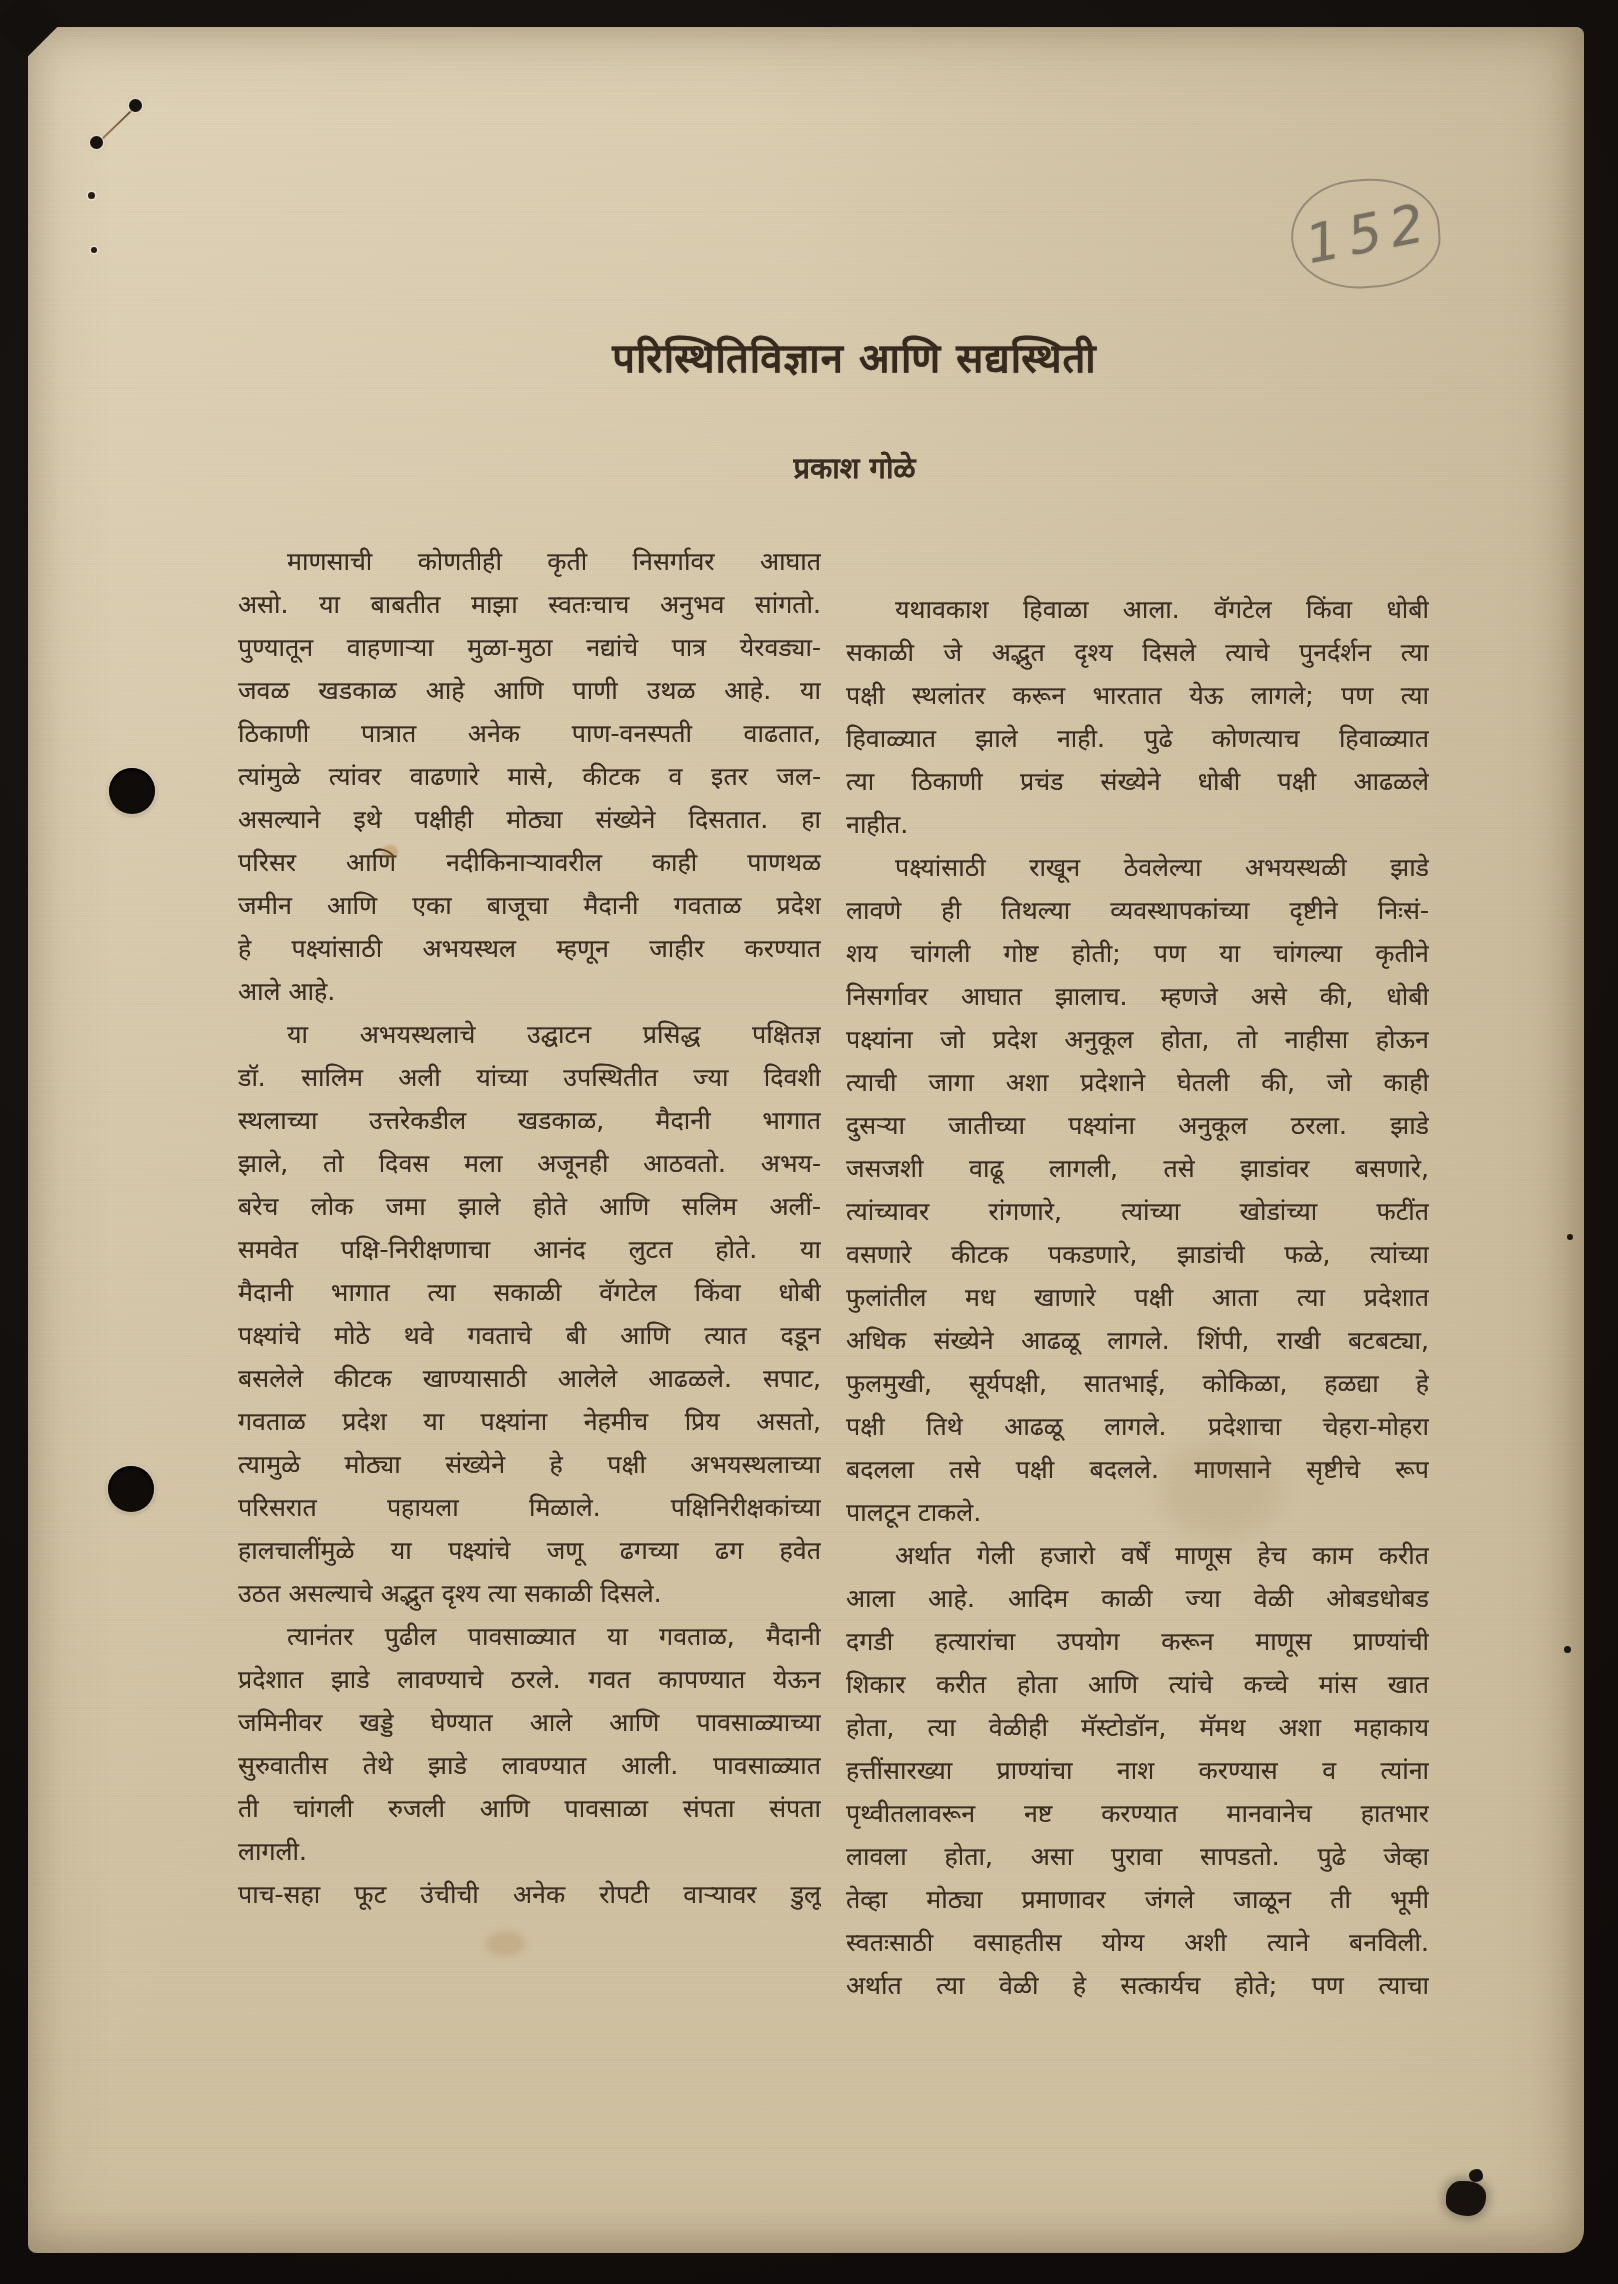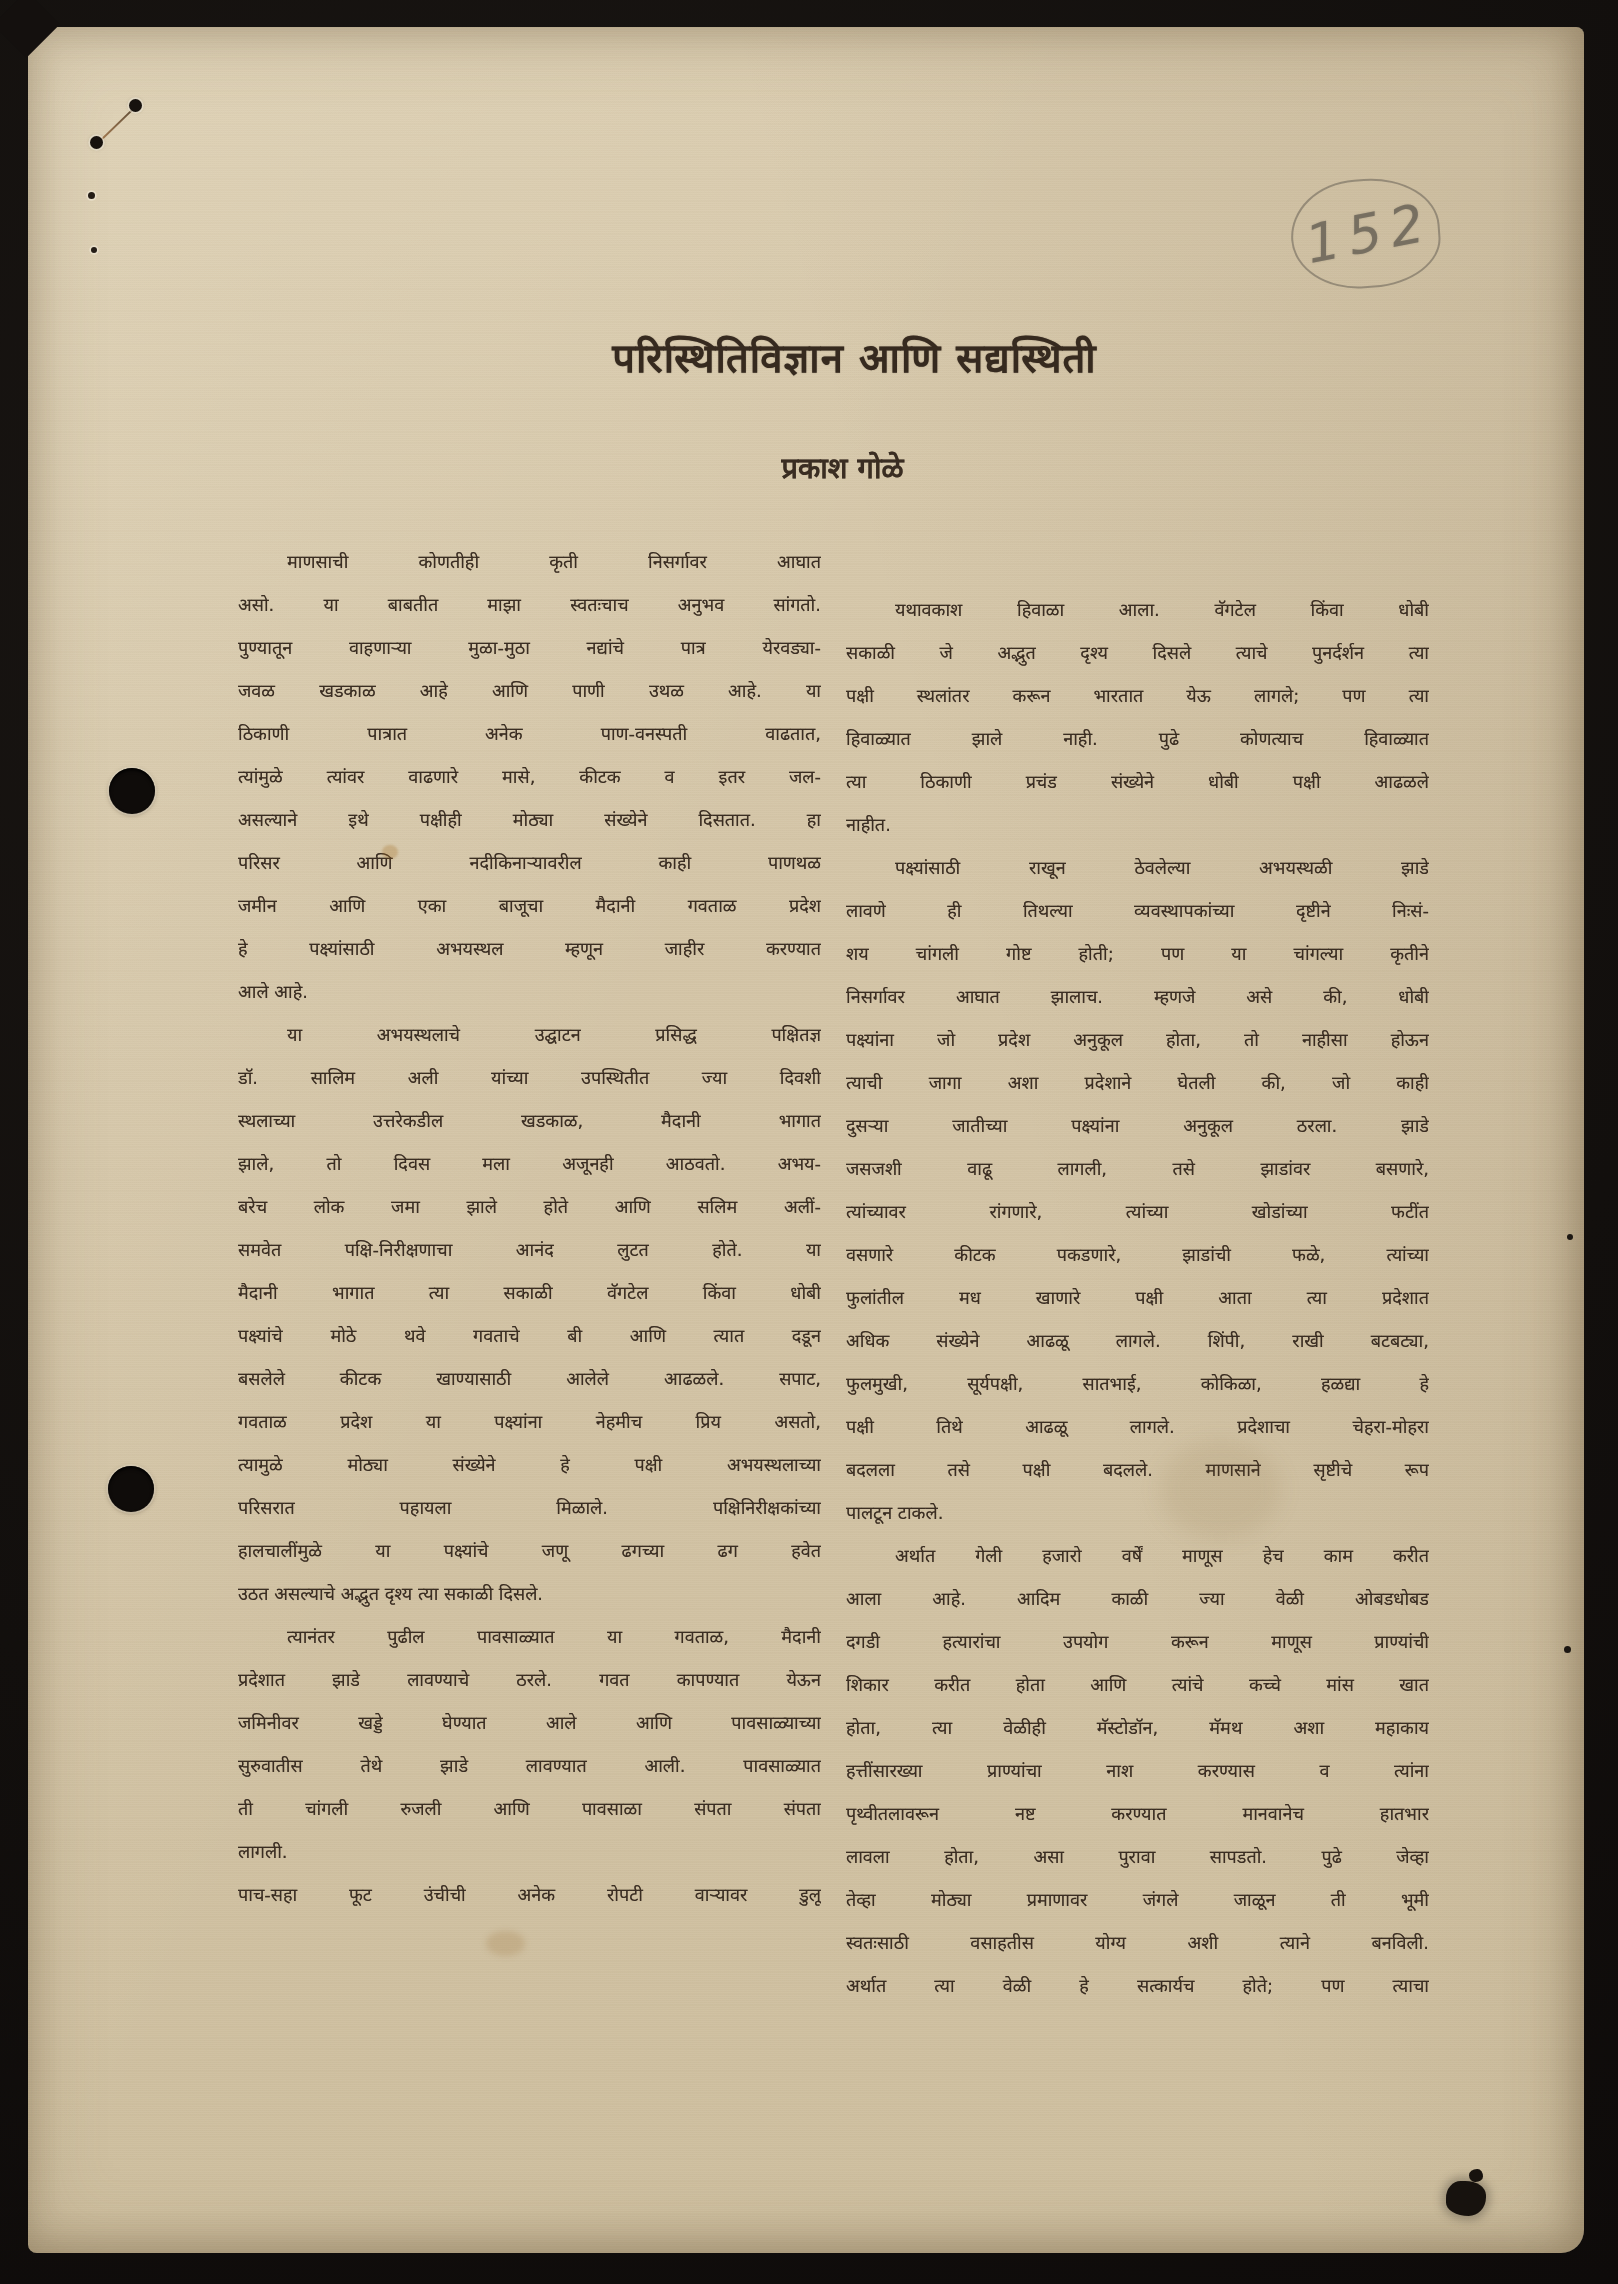--- a/index.html
+++ b/index.html
@@ -39,33 +39,33 @@
   .title {
     position: absolute; left: 230px; top: 301px; width: 1193px;
     margin: 0;
     text-align: center;
     font-size: 40px; line-height: 61px; font-weight: 700;
     color: #362a1f;
     letter-spacing: 1.1px;
     text-shadow: 0 0 1.1px rgba(54,42,31,0.55);
   }
   .author {
-    position: absolute; left: 218px; top: 424px; width: 1193px;
+    position: absolute; left: 230px; top: 424px; width: 1193px;
     text-align: center;
     font-size: 29px; line-height: 35px; font-weight: 600;
     color: #3a2d22;
     text-shadow: 0 0 0.6px rgba(58,45,34,0.5);
   }
   
   .column {
     position: absolute; top: 513px;
     width: 583px;
     --pitch: 43px;
     color: #3a2d22;
-    font-size: 18px;
+    font-size: 25px;
     text-shadow: 0 0 0.6px rgba(58,45,34,0.45);
   }
   .column.left  { left: 210px; }
   .column.right { left: 818px; margin-top: 48px; }
   .line {
     height: var(--pitch);
     line-height: var(--pitch);
     overflow: hidden;
     text-align: justify;
     text-align-last: justify;

